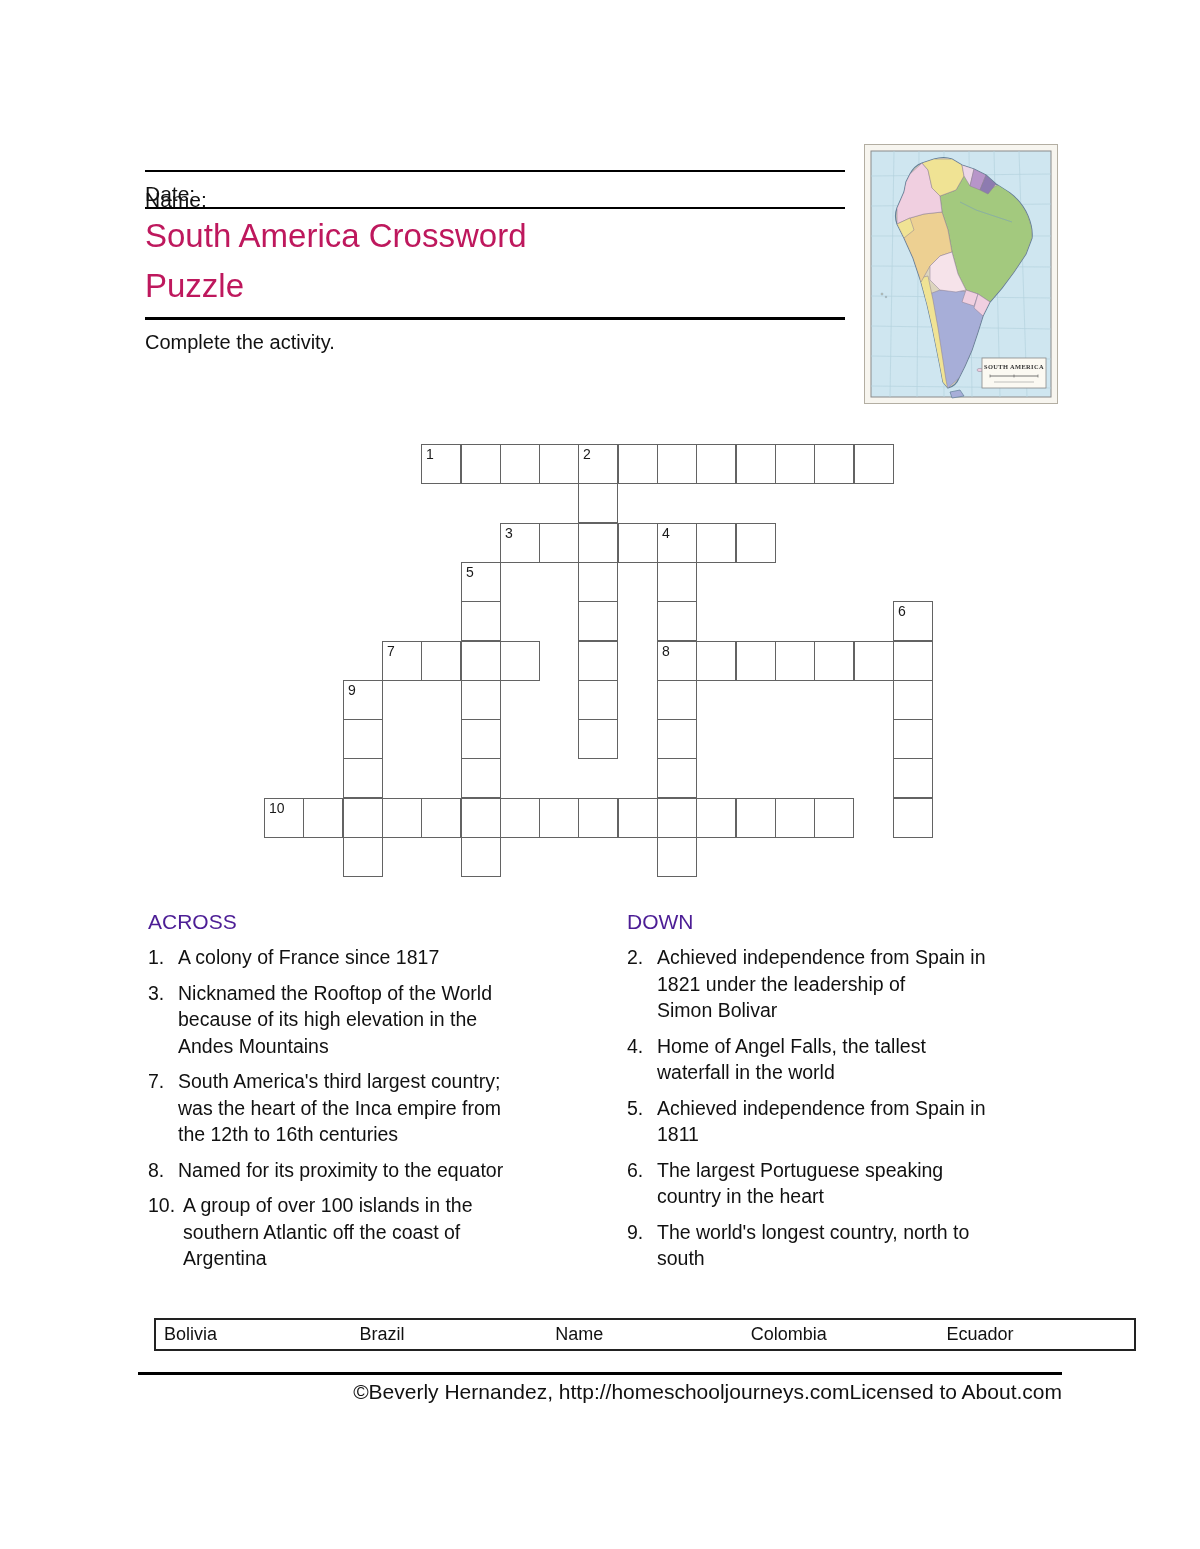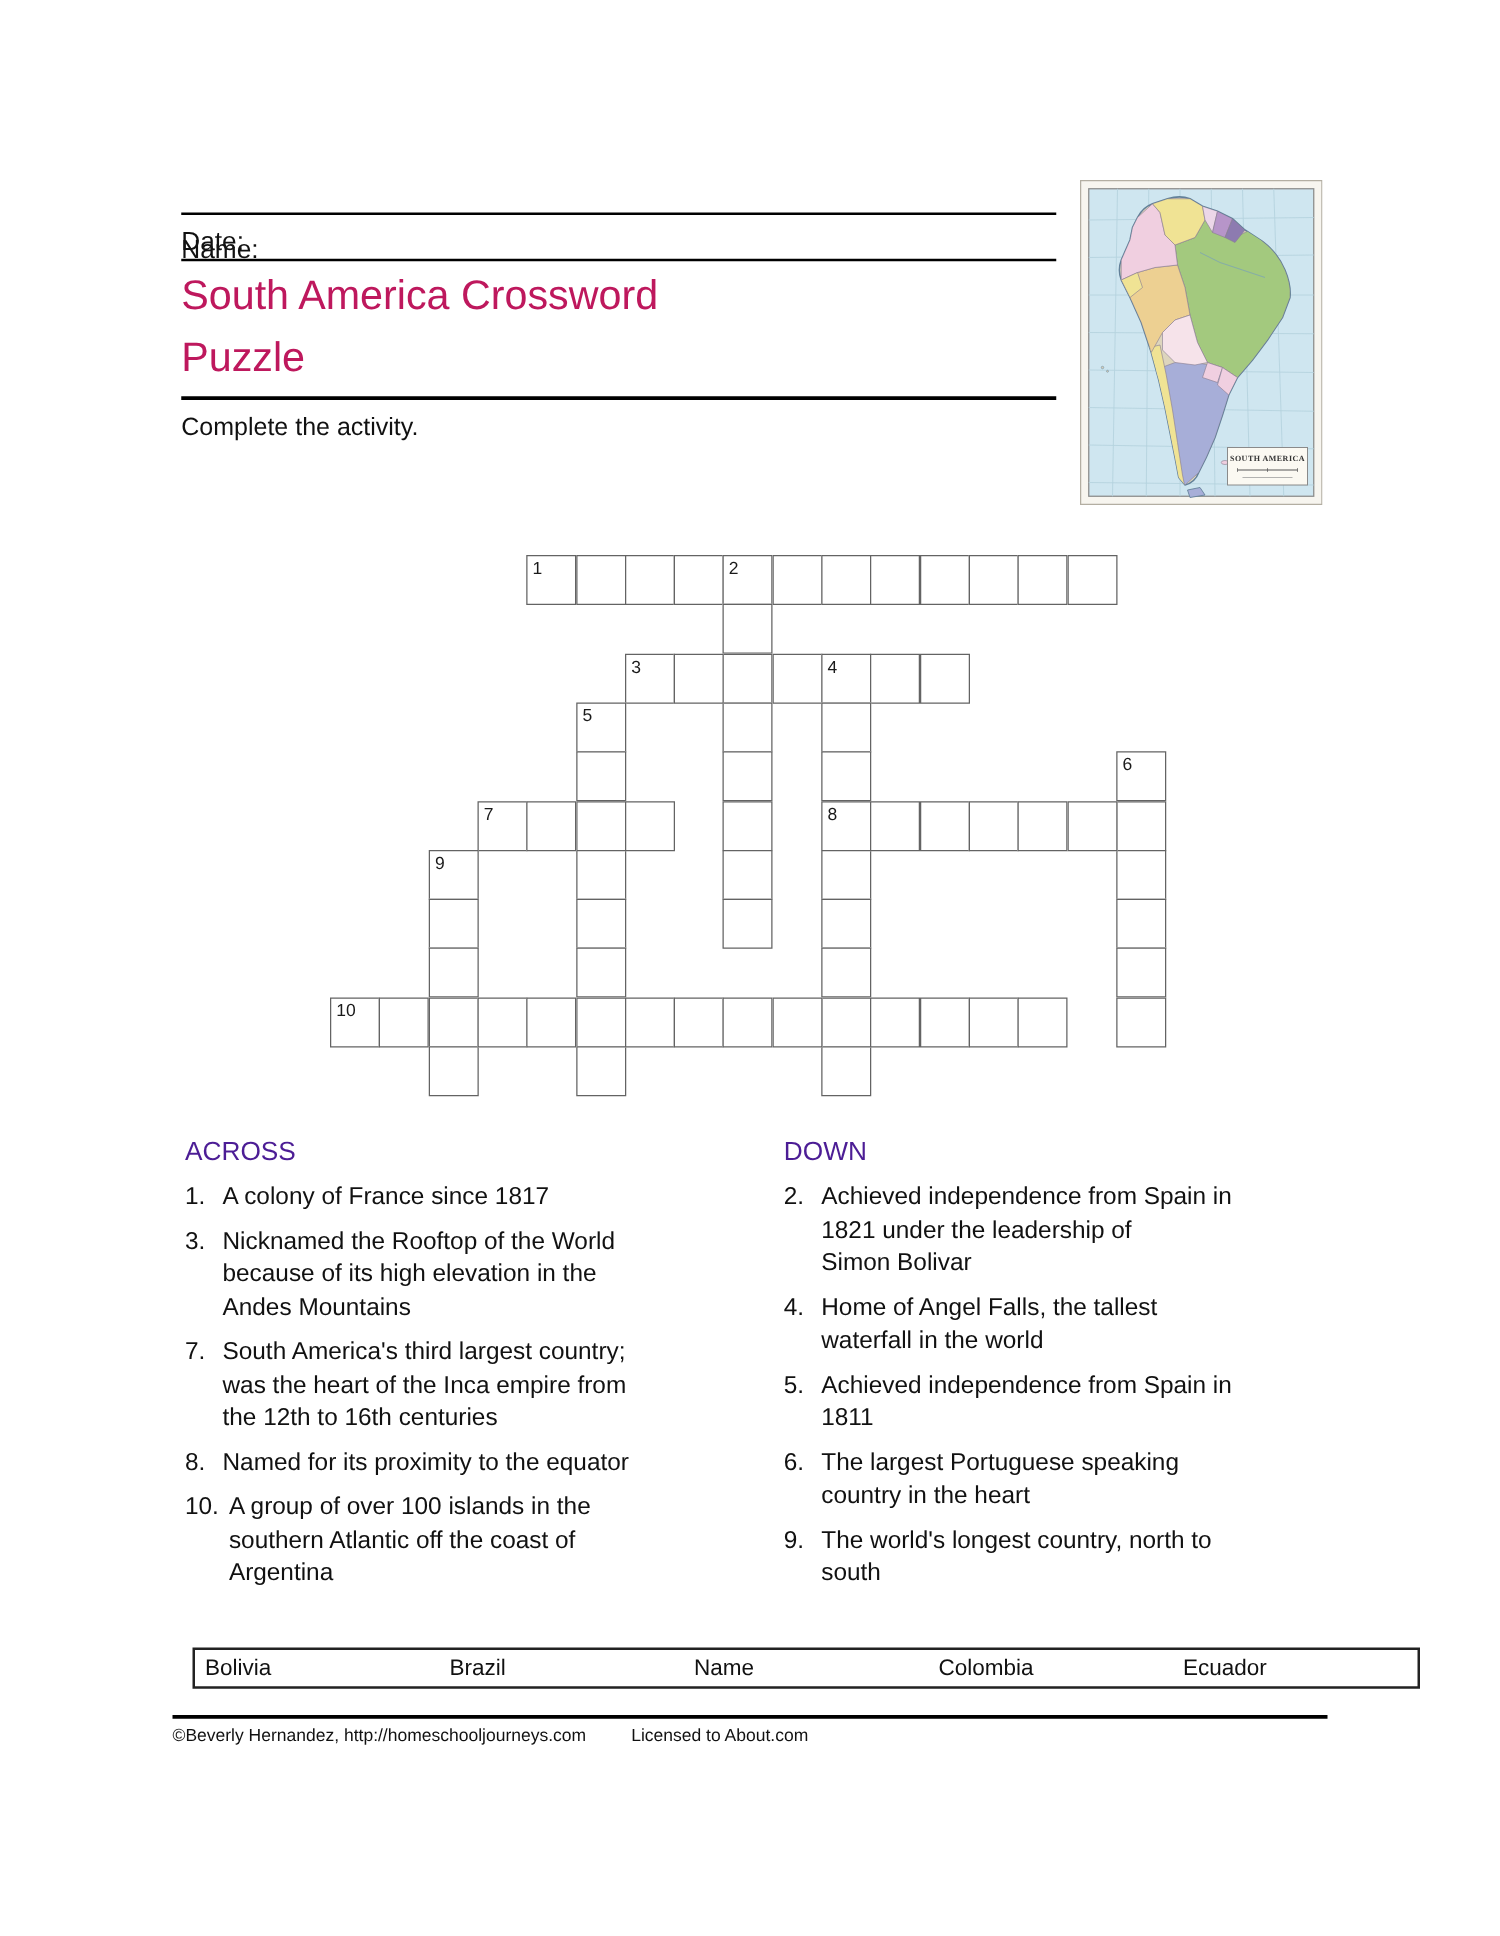--- a/index.html
+++ b/index.html
@@ -32,21 +32,21 @@
   
   .word-bank{
     position:absolute; left:138px; top:1318px; width:982px; height:33px;
     border:2px solid #222; box-sizing:border-box;
     display:grid; grid-template-columns:repeat(5,1fr); align-items:center;margin-left:16px;
   }
   .word-bank .bank-item{font-size:18px; padding-left:8px;}
   
   .footer-row{
     position:absolute; left:138px; top:1380px; width:924px;
-    display:flex; justify-content:flex-start; font-size:14px;gap:36px;
+    display:flex; justify-content:flex-end; font-size:21px;
   }
   svg text{font-family:"Liberation Serif","DejaVu Serif",serif;}
 </style>
 </head>
 <body>
 
 <div class="page">
 
   <div class="abs field-label" style="left:145px; top:144px;margin-top:44px;">Name:</div>
   <div class="abs rule" style="left:145px; top:170px; width:700px;"></div>

